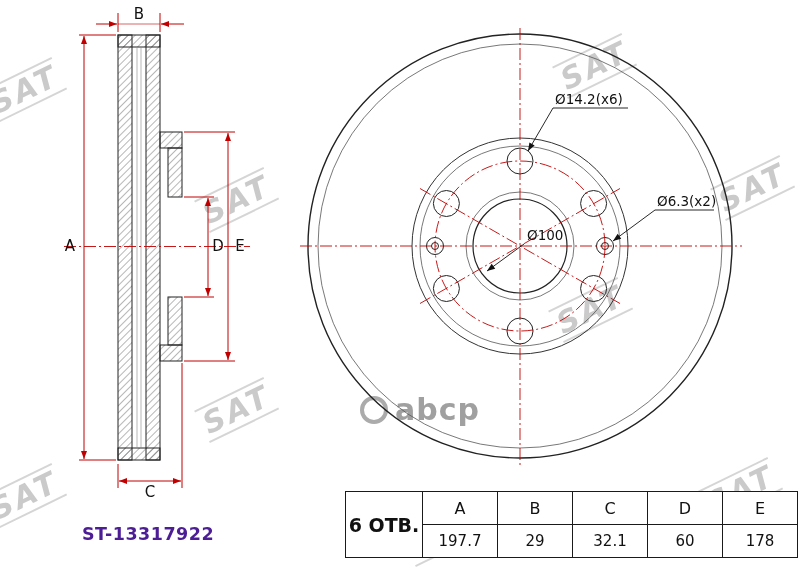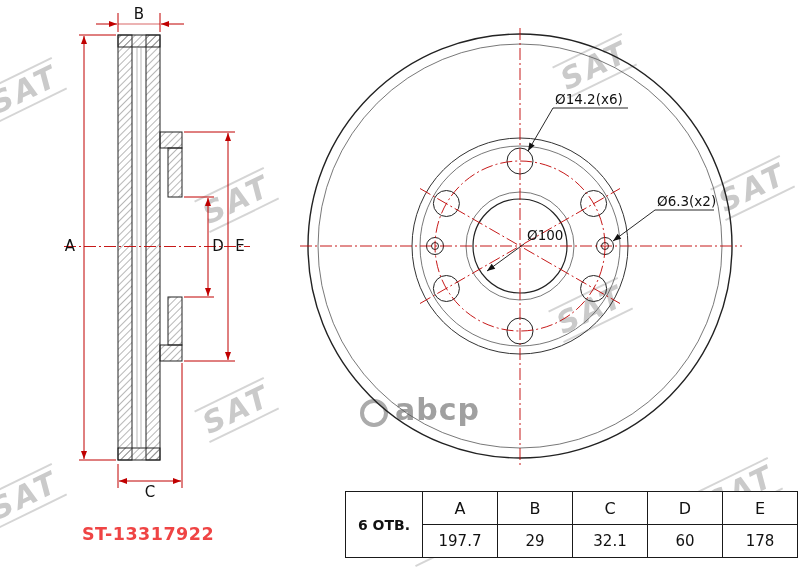--- a/index.html
+++ b/index.html
@@ -12,39 +12,39 @@
     position:absolute;z-index:1;
     transform:rotate(-26deg);
     font-family:"DejaVu Sans", sans-serif;
     font-style:italic;font-weight:700;font-size:30px;letter-spacing:3px;
     color:rgba(150,150,150,0.50);
     border-top:2px solid rgba(150,150,150,0.40);
     border-bottom:2px solid rgba(150,150,150,0.40);
     padding:0 3px;line-height:1.05;user-select:none;
   }
   .abcp{
-    position:absolute;z-index:1;left:360px;top:392px;display:flex;align-items:flex-end;
+    position:absolute;z-index:1;left:360px;top:392px;display:flex;align-items:center;
     color:#a0a0a0;font-size:30px;font-weight:600;letter-spacing:1px;user-select:none;
   }
   .abcp .ring{
     display:inline-block;width:20px;height:20px;border:4px solid #ababab;border-radius:50%;
     margin-right:7px;
   }
   svg.drawing{position:absolute;left:0;top:0;z-index:2;}
   .part-number{
     position:absolute;z-index:3;left:82px;top:524px;
-    font-size:17.5px;font-weight:700;color:#ef4444;letter-spacing:0.5px;
+    font-size:17.5px;font-weight:700;color:#4c1d95;letter-spacing:0.5px;
   }
   .spec-table-wrap{position:absolute;z-index:3;left:345px;top:491px;background:#fff;}
   .spec-table-wrap table{border-collapse:collapse;background:#fff;table-layout:fixed;}
   .spec-table-wrap td{
     border:1.6px solid #1a1a1a;width:74px;height:32px;text-align:center;vertical-align:middle;
     font-size:16px;color:#111;padding:0;
   }
-  .spec-table-wrap td.holes{width:76px;font-size:14px;font-weight:700;}
+  .spec-table-wrap td.holes{width:76px;font-size:19px;font-weight:700;}
   .spec-table-wrap td.val{font-size:15px;}
 </style>
 </head>
 <body>
 
 <div id="canvas">
 
   <span class="wm" style="left:-14px;top:72px">SAT</span>
   <span class="wm" style="left:198px;top:182px">SAT</span>
   <span class="wm" style="left:-14px;top:478px">SAT</span>

